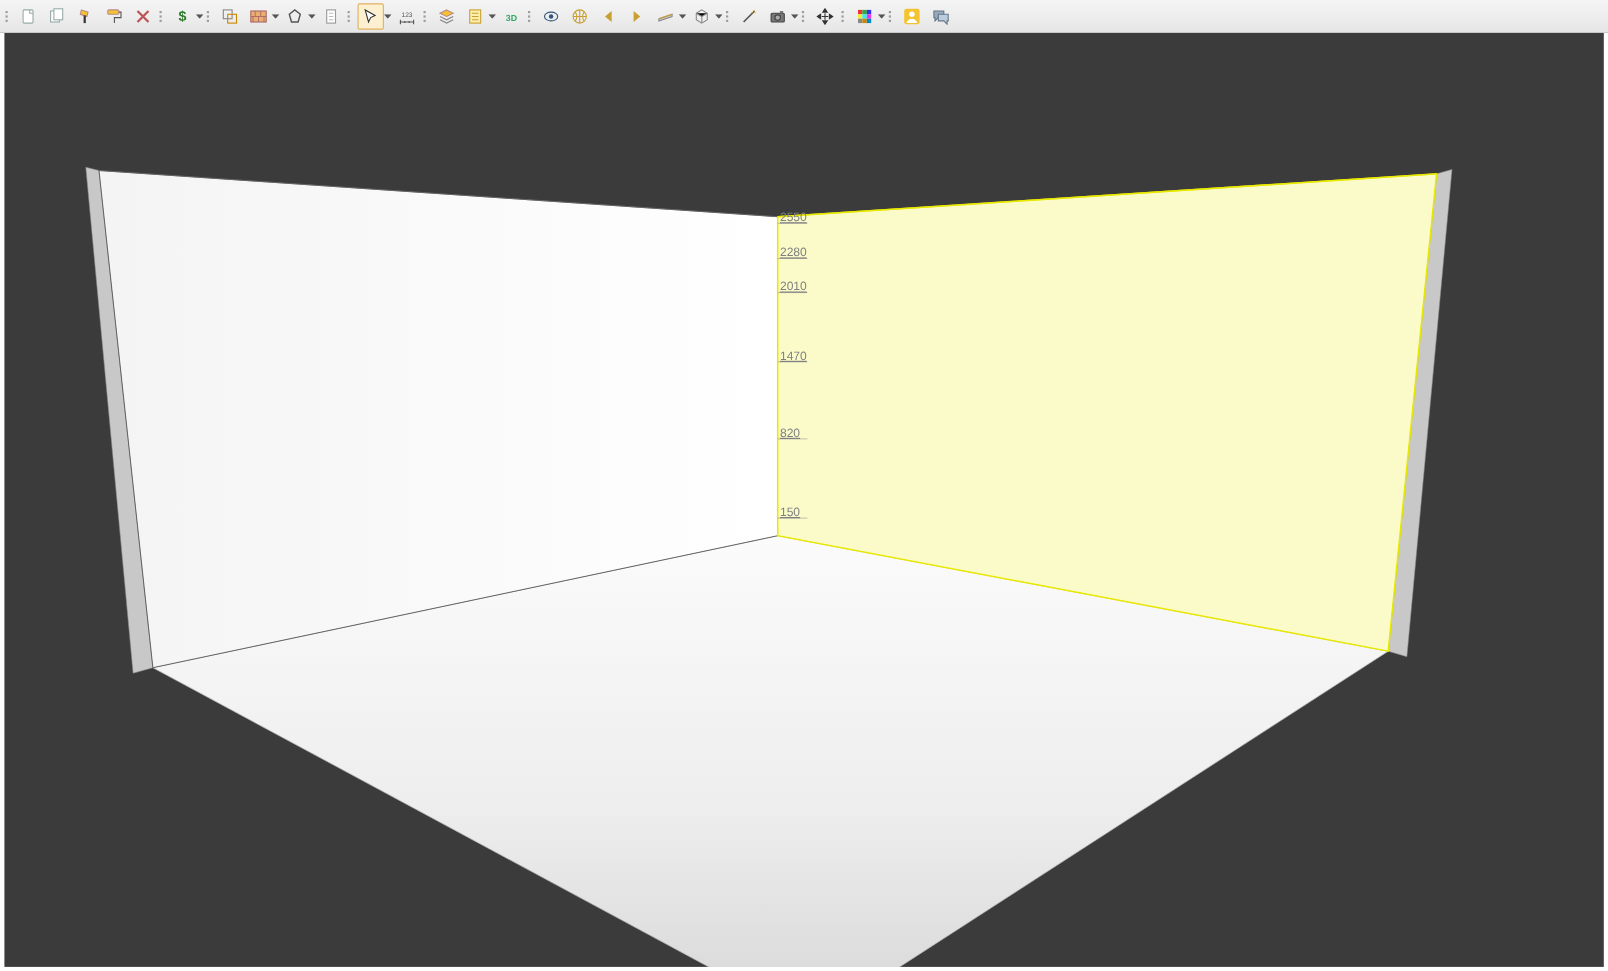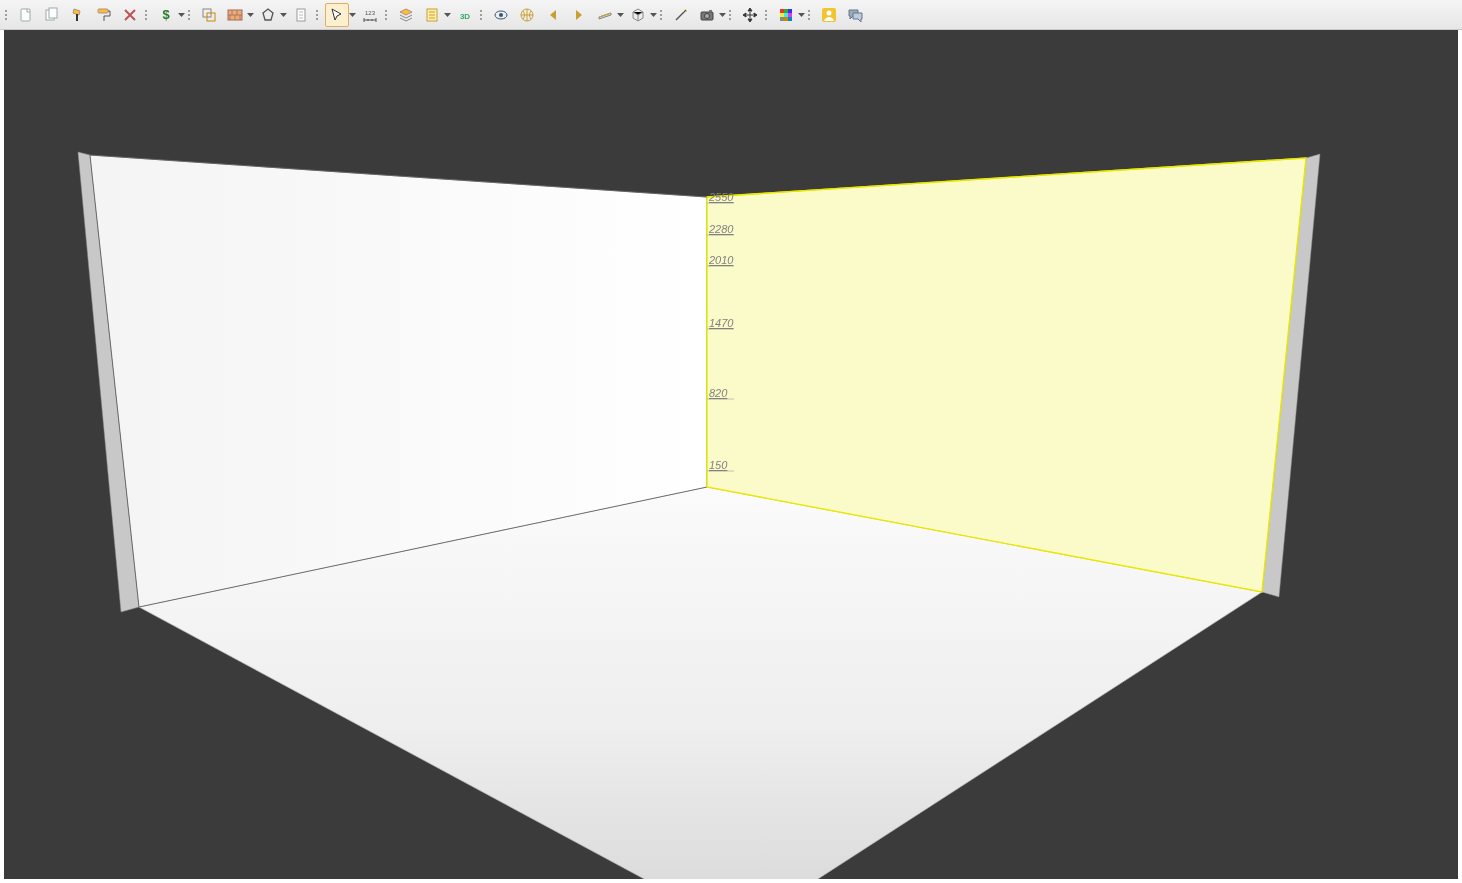--- a/index.html
+++ b/index.html
@@ -42,21 +42,20 @@
 
   
   .viewport {
     position: absolute;
     top: 30px; left: 0; right: 0; bottom: 0;
     height: calc(883px - 30px);
     background: #3b3b3b;
     overflow: hidden;
     border: 4px solid #fff;
     border-top: none;
-    font-style: italic;
   }
   .viewport svg { width: 100%; height: 100%; display: block; }
 
   .dim-label {
     font-family: Tahoma, Arial, sans-serif;
     font-size: 11px;
     fill: #808080;
     text-decoration: underline;
   }
 </style>

